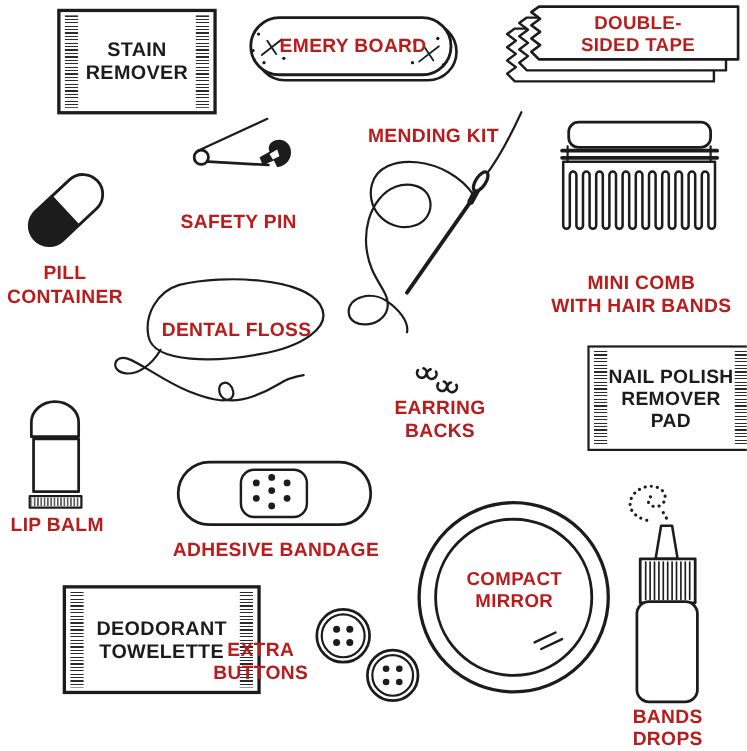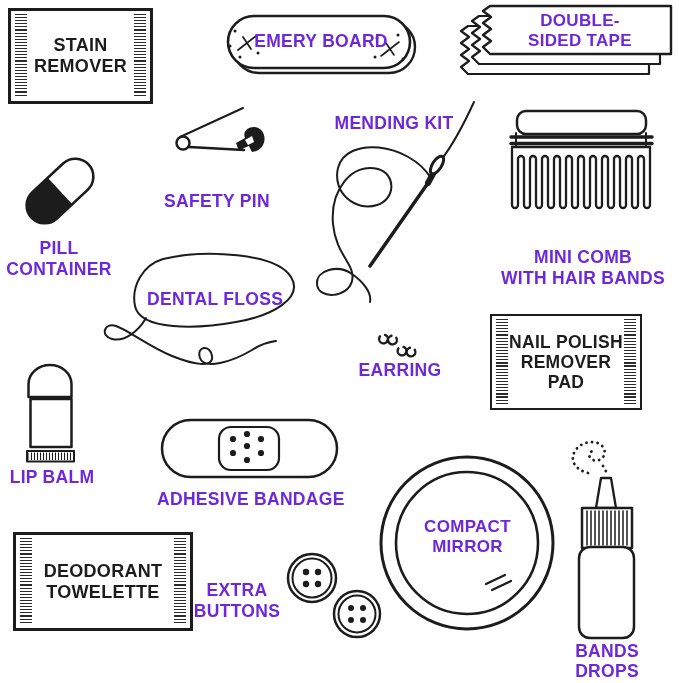--- a/index.html
+++ b/index.html
@@ -4,28 +4,28 @@
 <style>
   html,body{margin:0;padding:0;background:#fff;}
   .canvas{position:relative;width:679px;height:683px;background:#fff;overflow:hidden;
           font-family:"Liberation Sans",sans-serif;color:#1c1c1c;}
   svg.art{position:absolute;left:0;top:0;}
   .ink{stroke:#1c1c1c;fill:none;stroke-linecap:round;stroke-linejoin:round;}
   .fillink{fill:#1c1c1c;stroke:none;}
   .white{fill:#ffffff;}
   
   .packet{position:absolute;box-sizing:border-box;background:#fff;border:3px solid #1c1c1c;
-          display:flex;align-items:center;justify-content:center;text-align:center;}
+          display:flex;align-items:center;justify-content:center;text-align:center;margin-left:44px;}
   .crimp{position:absolute;top:3px;bottom:3px;width:12px;
          background:repeating-linear-gradient(to bottom,#2b2b2b 0 1.1px,transparent 1.1px 3.1px);}
   .crimp.l{left:4px;} .crimp.r{right:4px;}
   .packet .ptxt{position:relative;font-weight:bold;font-size:18px;line-height:1.16;letter-spacing:.3px;}
   
   .lbl{position:absolute;text-align:center;font-weight:bold;font-size:17.5px;
-       line-height:1.18;letter-spacing:.3px;color:#6d28d9;}
+       line-height:1.18;letter-spacing:.3px;color:#b91c1c;}
   .lbl .ln{white-space:nowrap;}
   .lbl-safety{left:152px;top:191px;width:130px;}
   .lbl-mending{left:328px;top:113px;width:132px;}
   .lbl-comb{left:495px;top:224px;width:176px;margin-top:23px;}
   .lbl-pill{left:0px;top:238px;width:118px;}
   .lbl-floss{left:147px;top:289px;width:134px;}
   .lbl-earring{left:352px;top:360px;width:96px;}
   .lbl-lipbalm{left:0px;top:467px;width:104px;}
   .lbl-bandage{left:157px;top:489px;width:186px;}
   .lbl-mirror{left:416px;top:517px;width:103px;font-size:17px;}
@@ -249,20 +249,21 @@
     <div class="ln">PILL</div>
     <div class="ln">CONTAINER</div>
   </div>
 
   <div class="lbl lbl-floss">
     <div class="ln">DENTAL FLOSS</div>
   </div>
 
   <div class="lbl lbl-earring">
     <div class="ln">EARRING</div>
+    <div class="ln">BACKS</div>
   </div>
 
   <div class="lbl lbl-lipbalm">
     <div class="ln">LIP BALM</div>
   </div>
 
   <div class="lbl lbl-bandage">
     <div class="ln">ADHESIVE BANDAGE</div>
   </div>
 

